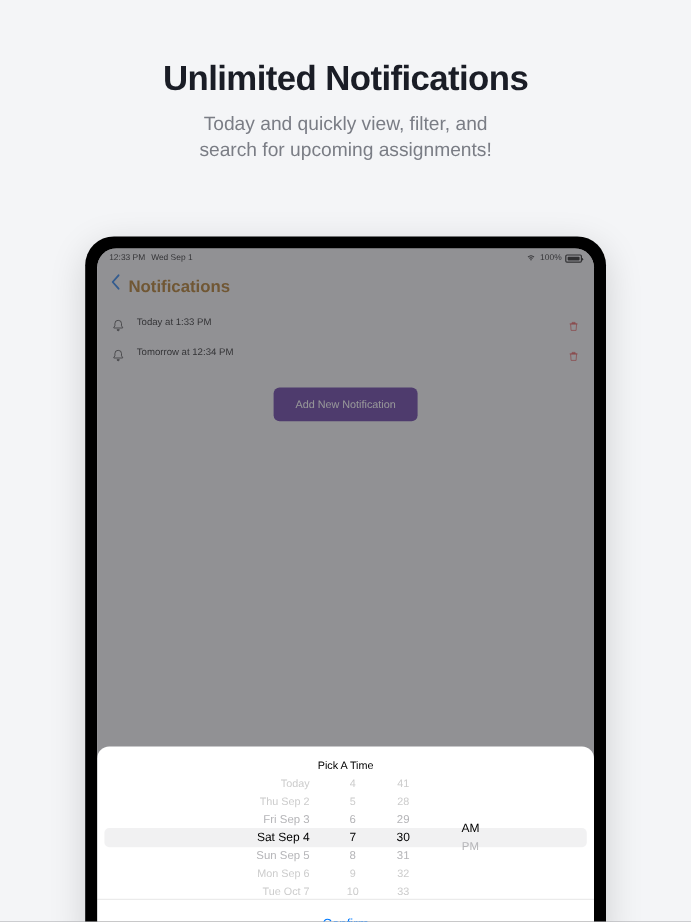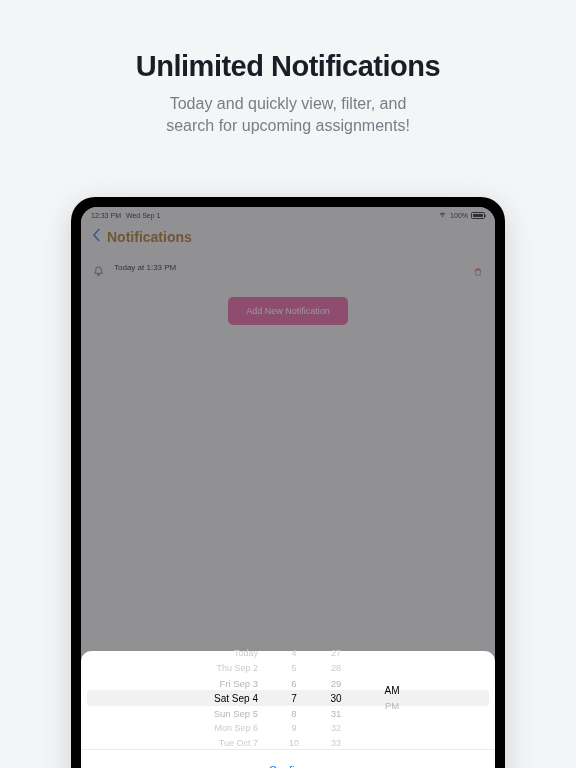--- a/index.html
+++ b/index.html
@@ -131,21 +131,21 @@
       height: 10px;
       flex-shrink: 0;
     }
     .trash-icon svg { width: 100%; height: 100%; }
     .add-btn-wrap {
       display: flex;
       justify-content: center;
       padding: 16px 0;
     }
     .add-btn {
-      background: #ec4899;
+      background: #4c1d95;
       color: #fff;
       font-size: 9px;
       padding: 9px 18px;
       border-radius: 5px;
       border: none;
     }
     .sheet {
       position: absolute;
       bottom: 0;
       left: 0;
@@ -262,29 +262,43 @@
               <path d="M12 2a6 6 0 00-6 6v4l-2 3v1h16v-1l-2-3V8a6 6 0 00-6-6zm-2 17a2 2 0 004 0h-4z" fill="none" stroke="#000" stroke-width="1.3"></path>
             </svg>
         </span>
         <span class="notif-text">Today at 1:33 PM</span>
         <span class="trash-icon">
           <svg viewBox="0 0 24 24">
               <path d="M6 7h12l-1 13H7L6 7zm3-3h6v2H9V4zM4 7h16" fill="none" stroke="#e03030" stroke-width="1.4"></path>
             </svg>
         </span>
       </div>
+      <div class="notif-item">
+        <span class="bell-icon">
+          <svg viewBox="0 0 24 24">
+              <path d="M12 2a6 6 0 00-6 6v4l-2 3v1h16v-1l-2-3V8a6 6 0 00-6-6zm-2 17a2 2 0 004 0h-4z" fill="none" stroke="#000" stroke-width="1.3"></path>
+            </svg>
+        </span>
+        <span class="notif-text">Tomorrow at 12:34 PM</span>
+        <span class="trash-icon">
+          <svg viewBox="0 0 24 24">
+              <path d="M6 7h12l-1 13H7L6 7zm3-3h6v2H9V4zM4 7h16" fill="none" stroke="#e03030" stroke-width="1.4"></path>
+            </svg>
+        </span>
+      </div>
     </div>
 
     <div class="add-btn-wrap">
       <button class="add-btn">Add New Notification</button>
     </div>
 
     <div class="dim-overlay"></div>
 
     <div class="sheet">
+      <div class="sheet-title">Pick A Time</div>
       <div class="picker">
         <div class="picker-highlight"></div>
         <div class="picker-col dates">
           <div class="picker-row">Today</div>
           <div class="picker-row">Thu Sep 2</div>
           <div class="picker-row near">Fri Sep 3</div>
           <div class="picker-row sel">Sat Sep 4</div>
           <div class="picker-row near">Sun Sep 5</div>
           <div class="picker-row">Mon Sep 6</div>
           <div class="picker-row">Tue Oct 7</div>
@@ -292,21 +306,21 @@
         <div class="picker-col hours">
           <div class="picker-row">4</div>
           <div class="picker-row">5</div>
           <div class="picker-row near">6</div>
           <div class="picker-row sel">7</div>
           <div class="picker-row near">8</div>
           <div class="picker-row">9</div>
           <div class="picker-row">10</div>
         </div>
         <div class="picker-col minutes">
-          <div class="picker-row">27</div>
+          <div class="picker-row">41</div>
           <div class="picker-row">28</div>
           <div class="picker-row near">29</div>
           <div class="picker-row sel">30</div>
           <div class="picker-row near">31</div>
           <div class="picker-row">32</div>
           <div class="picker-row">33</div>
         </div>
         <div class="picker-col ampm">
           <div class="picker-row sel">AM</div>
           <div class="picker-row near">PM</div>

